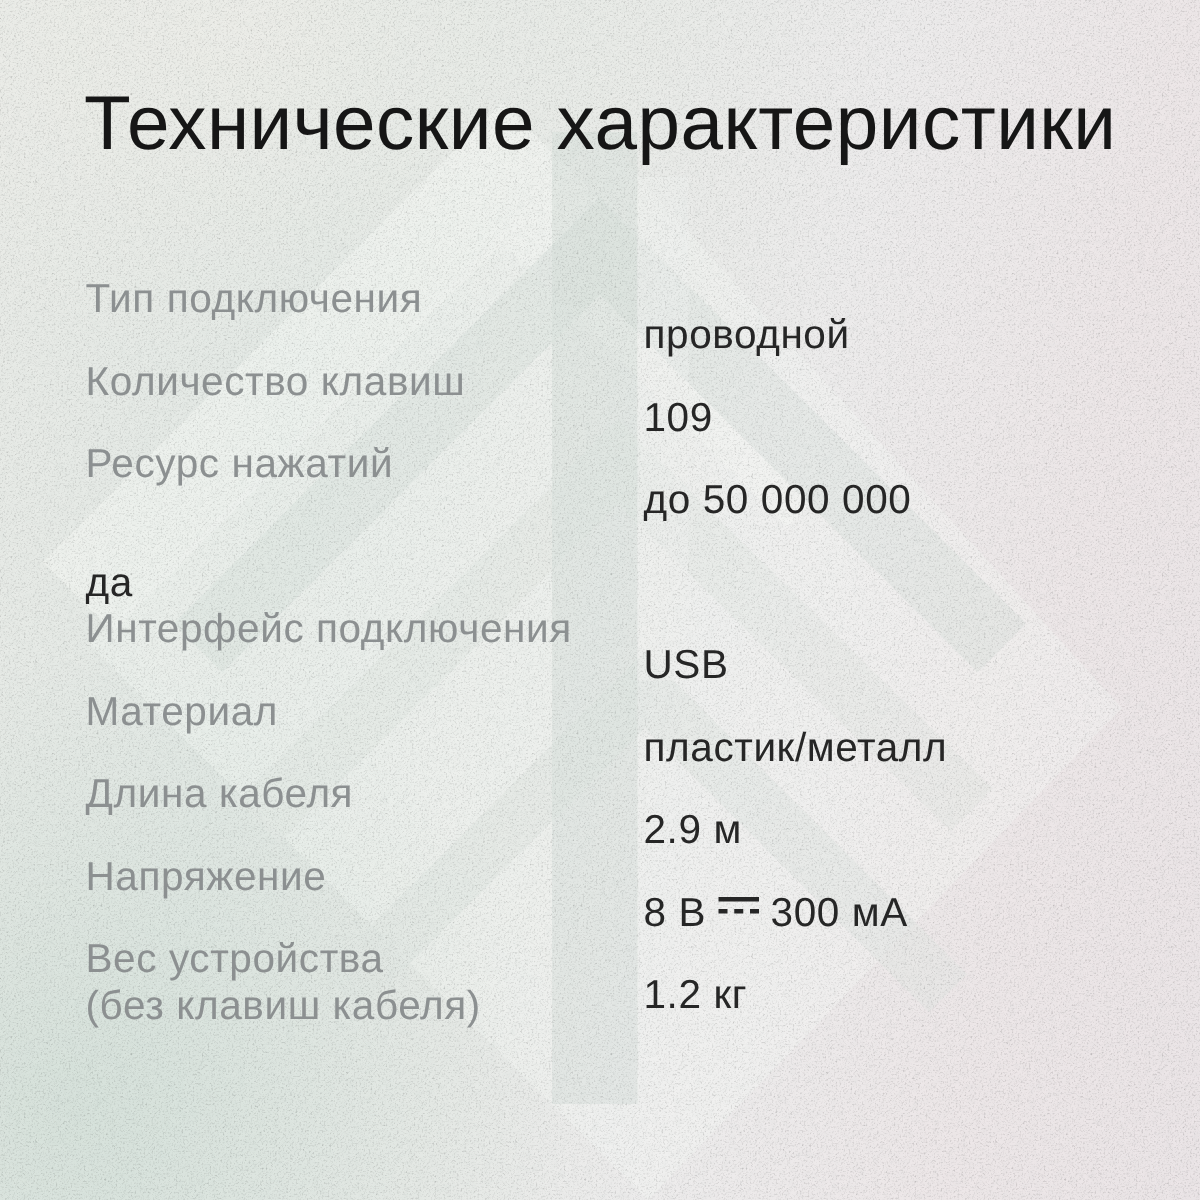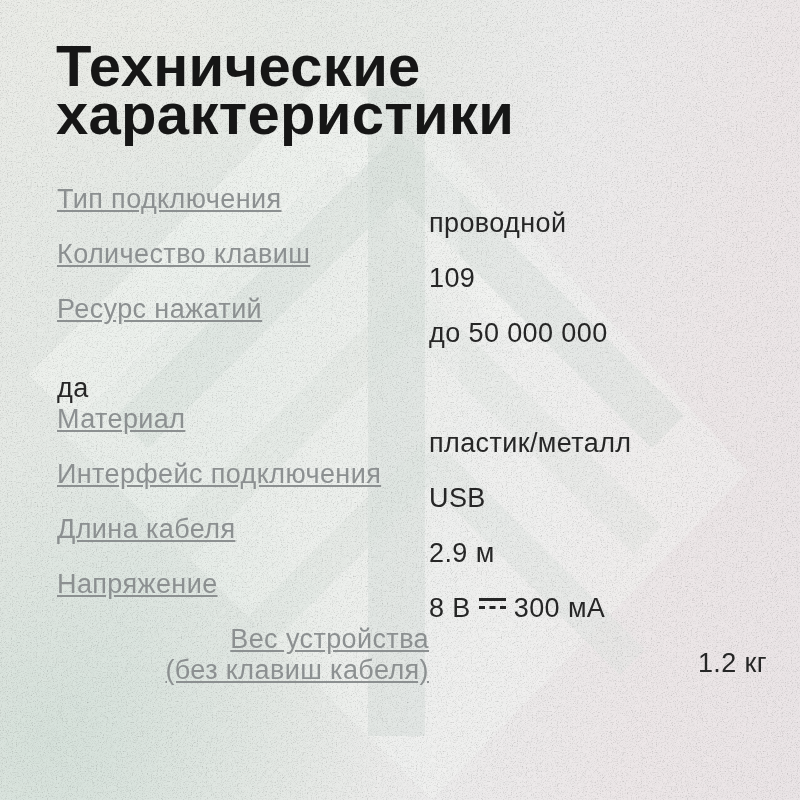--- a/index.html
+++ b/index.html
@@ -29,48 +29,47 @@
     pointer-events: none;
   }
   .content {
     position: absolute;
     left: 0; top: 0;
     width: 800px; height: 800px;
   }
   h1.title {
     position: absolute;
     left: 56px;
-    top: 42px;
+    top: 58px;
     margin: 0;
-    font-size: 58px;
+    font-size: 51px;
     line-height: 48px;
-    font-weight: 700;
+    font-weight: 400;
     letter-spacing: 0.3px;
     color: #161616;
   }
   .spec-table {
     position: absolute;
     left: 57px;
     top: 184px;
     width: 710px;
   }
   .spec-row {
     display: grid;
     grid-template-columns: 372px 1fr;
     align-items: start;
     height: 55px;
   }
-  .spec-row.tall { height: auto; text-align: right; }
+  .spec-row.tall { height: auto; }
   .spec-label {
     font-size: 27px;
     line-height: 31px;
     font-weight: 400;
     letter-spacing: 0.4px;
     color: #8c9091;
-    text-decoration: underline;
   }
   .spec-label .label-note { display: block; }
   .spec-value {
     font-size: 27px;
     line-height: 31px;
     font-weight: 400;
     letter-spacing: 0.4px;
     color: #262626;
     white-space: nowrap;
     margin-top: 24px;
@@ -145,27 +144,27 @@
       <div class="spec-row">
         <span class="spec-label">Ресурс нажатий</span>
         <span class="spec-value">до 50 000 000</span>
       </div>
 
       <div class="spec-row">
         <span class="spec-value">да</span>
       </div>
 
       <div class="spec-row">
-        <span class="spec-label">Материал</span>
-        <span class="spec-value">пластик/металл</span>
+        <span class="spec-label">Интерфейс подключения</span>
+        <span class="spec-value">USB</span>
       </div>
 
       <div class="spec-row">
-        <span class="spec-label">Интерфейс подключения</span>
-        <span class="spec-value">USB</span>
+        <span class="spec-label">Материал</span>
+        <span class="spec-value">пластик/металл</span>
       </div>
 
       <div class="spec-row">
         <span class="spec-label">Длина кабеля</span>
         <span class="spec-value">2.9 м</span>
       </div>
 
       <div class="spec-row">
         <span class="spec-label">Напряжение</span>
         <span class="spec-value"><span>8 В</span><span class="dc"><span class="dc-top"></span><span class="dc-bot"></span></span><span>300 мА</span></span>

